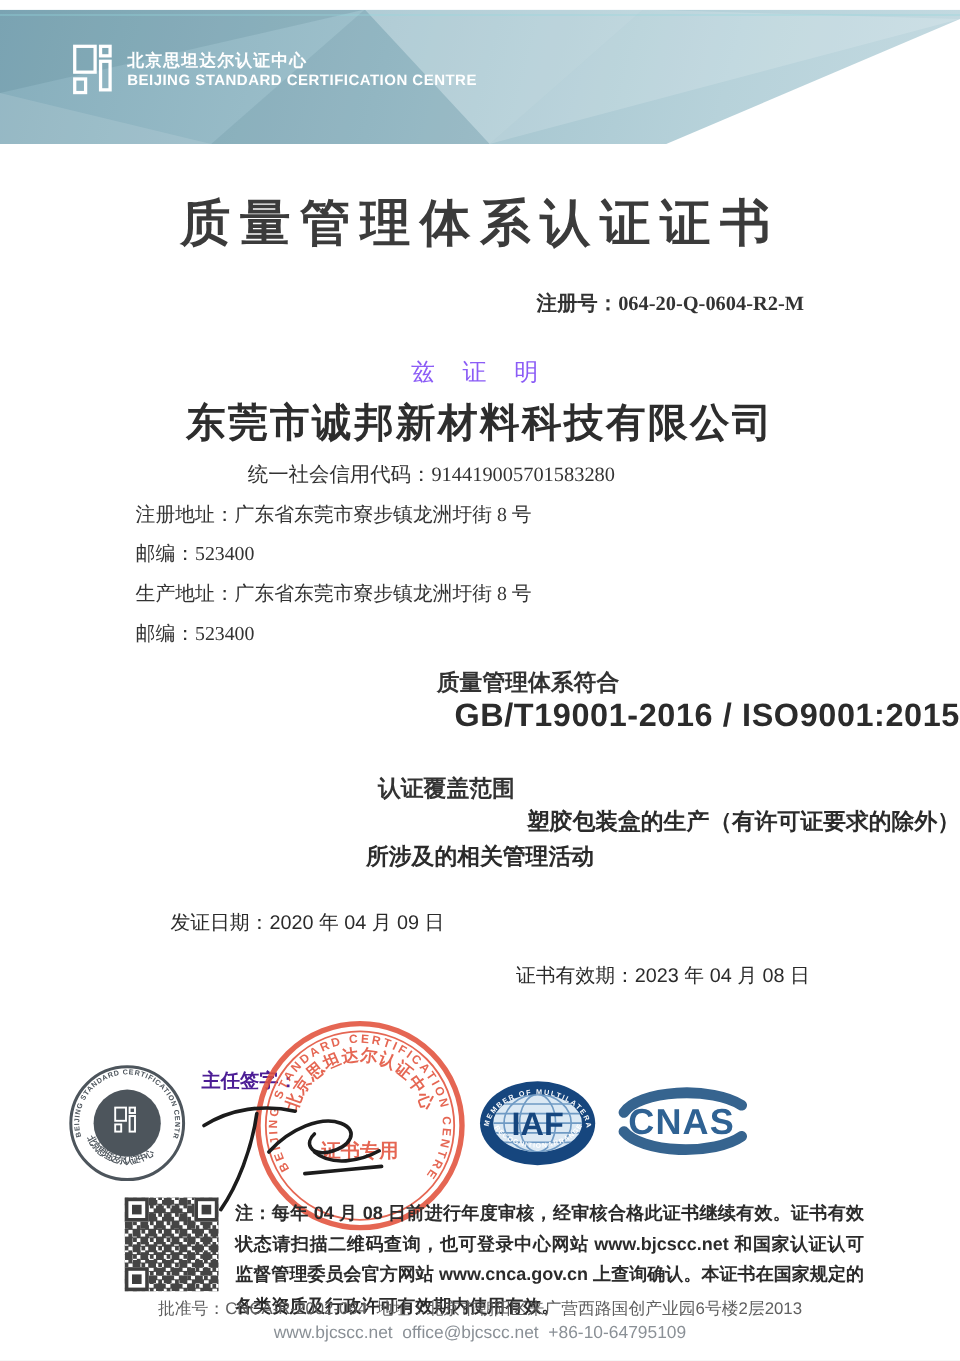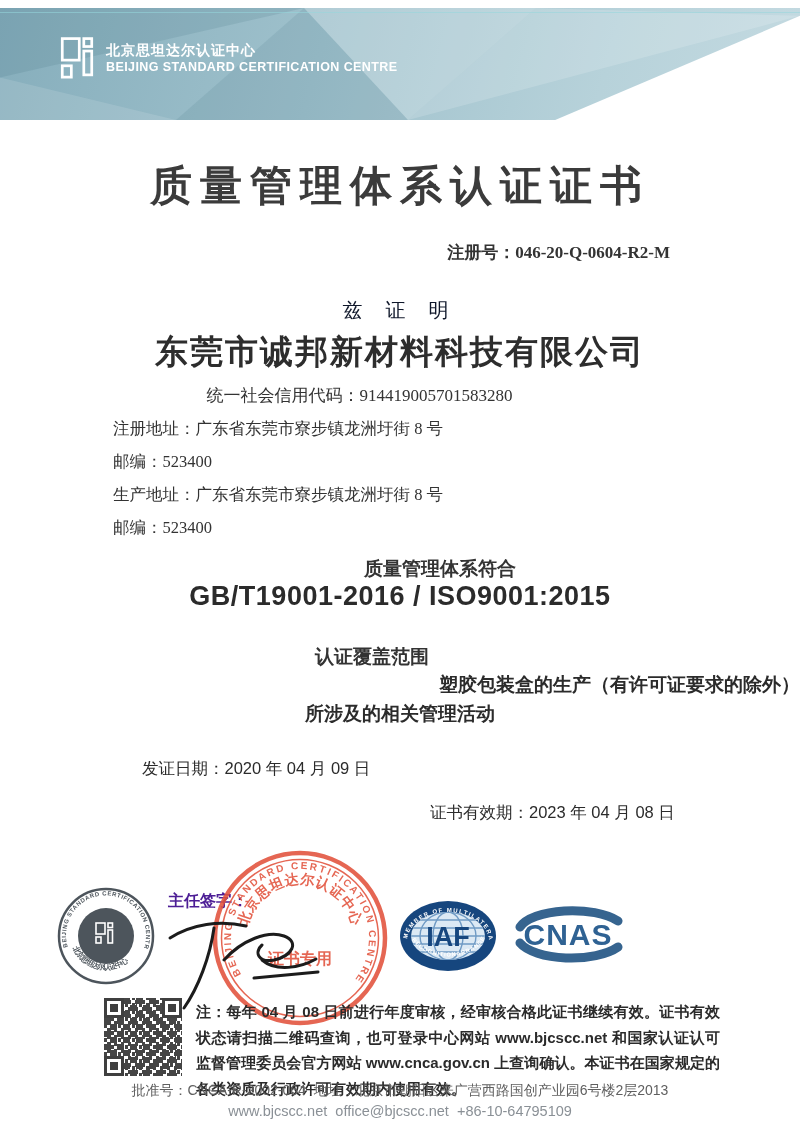--- a/index.html
+++ b/index.html
@@ -19,27 +19,27 @@
   .scan-line{left:0;top:12px;width:800px;height:1px;background:rgba(150,215,220,.55);}
   .brand{left:60px;top:36px;display:flex;align-items:center;gap:12px;}
   .brand-text{color:#ffffff;line-height:1.25;}
   .brand-cn{font-size:14px;font-weight:bold;letter-spacing:1px;}
   .brand-en{font-size:12.5px;font-weight:bold;letter-spacing:.4px;}
   
   .serif{font-family:"Liberation Serif","DejaVu Serif",serif;}
   .cert-title{left:0;top:158px;width:800px;text-align:center;font-weight:bold;
               font-size:42px;letter-spacing:8px;color:#3b3b3b;}
   .reg-line{left:0;top:241px;width:670px;text-align:right;font-weight:bold;font-size:17px;color:#333;}
-  .certify{left:0;top:297px;width:800px;text-align:center;font-size:20px;letter-spacing:9px;color:#0f172a;}
+  .certify{left:0;top:297px;width:800px;text-align:center;font-size:20px;letter-spacing:9px;color:#8b5cf6;}
   .company{left:0;top:330px;width:800px;text-align:center;font-weight:bold;font-size:33px;
            letter-spacing:2px;color:#2d2d2d;}
   .credit{left:16px;top:384px;width:687px;text-align:center;font-size:17px;color:#333;}
   .addr{left:113px;top:412px;font-size:16.5px;line-height:33px;color:#333;}
   .conform{left:0;top:556px;width:800px;text-align:center;font-weight:bold;font-size:19px;color:#333;margin-left:40px;}
-  .std-code{left:0;top:581px;width:800px;text-align:center;font-weight:bold;font-size:27px;
+  .std-code{left:0;top:581px;width:800px;text-align:right;font-weight:bold;font-size:27px;
             letter-spacing:.5px;color:#2b2b2b;}
   .scope-h{left:0;top:644px;width:744px;text-align:center;font-weight:bold;font-size:19px;color:#333;}
   .scope-1{left:0;top:672px;width:800px;text-align:right;font-weight:bold;font-size:19px;color:#2b2b2b;}
   .scope-2{left:0;top:701px;width:800px;text-align:center;font-weight:bold;font-size:19px;color:#2b2b2b;}
   .date-issue{left:142px;top:758px;font-size:16.5px;color:#2b2b2b;}
   .date-valid{left:430px;top:758px;font-size:16.5px;color:#2b2b2b;margin-top:44px;}
   
   .sign-label{left:168px;top:891px;font-size:16px;font-weight:bold;color:#4c1d95;}
   .cnas-text{left:610px;top:896px;font-size:13.5px;line-height:17.5px;color:#55616a;}
   
@@ -82,21 +82,21 @@
     </svg>
     <div class="brand-text">
       <div class="brand-cn">北京思坦达尔认证中心</div>
       <div class="brand-en">BEIJING STANDARD CERTIFICATION CENTRE</div>
     </div>
   </div>
 
   <div class="abs serif cert-title">质量管理体系认证证书</div>
 
   <div class="abs serif reg-line">
-    <span>注册号：</span><span>046-20-Q-0604-R2-M</span>
+    <span>注册号：</span><span>064-20-Q-0604-R2-M</span>
   </div>
 
   <div class="abs serif certify">兹 证 明</div>
   <div class="abs company">东莞市诚邦新材料科技有限公司</div>
 
   <div class="abs serif credit">
     <span>统一社会信用代码：</span><span>914419005701583280</span>
   </div>
 
   <div class="abs serif addr">

